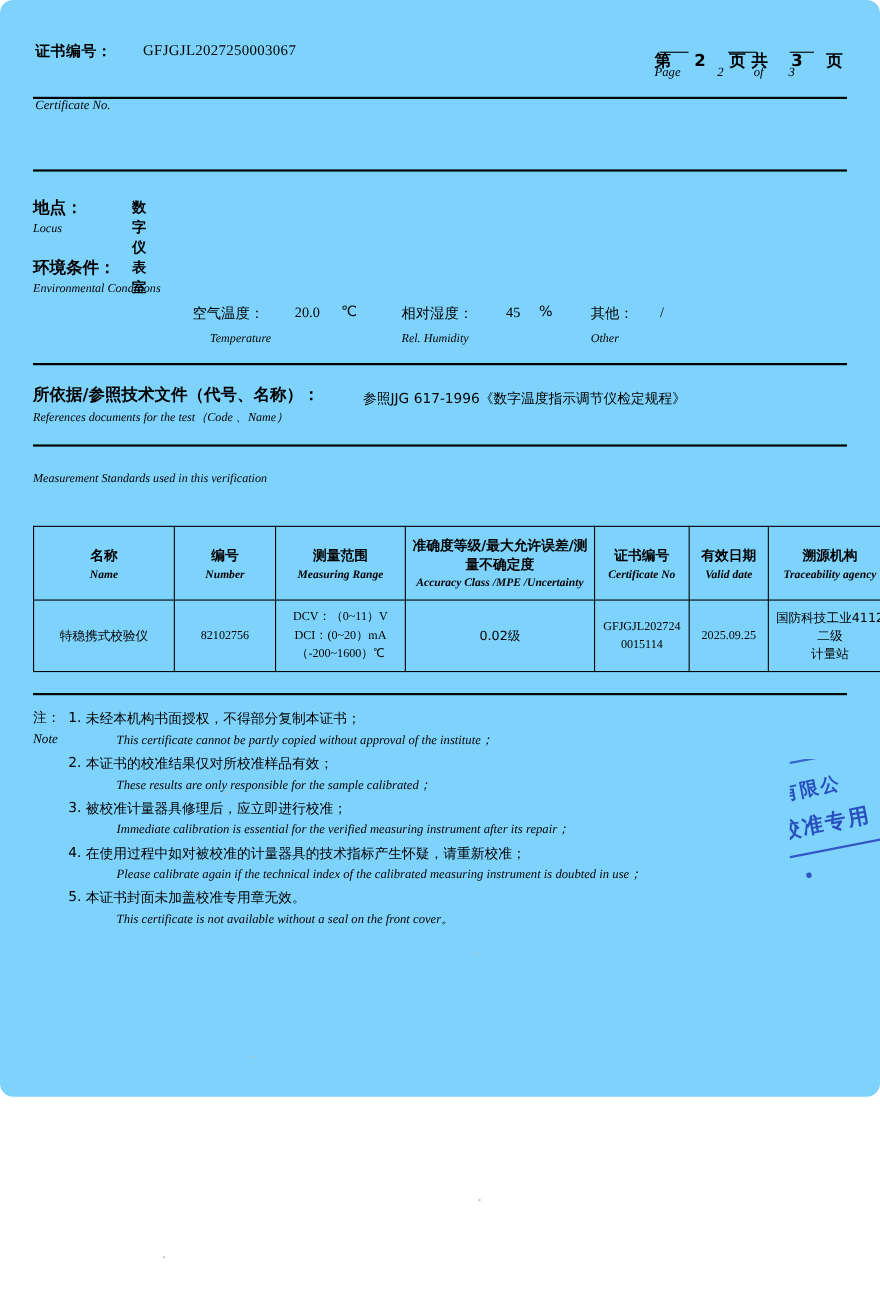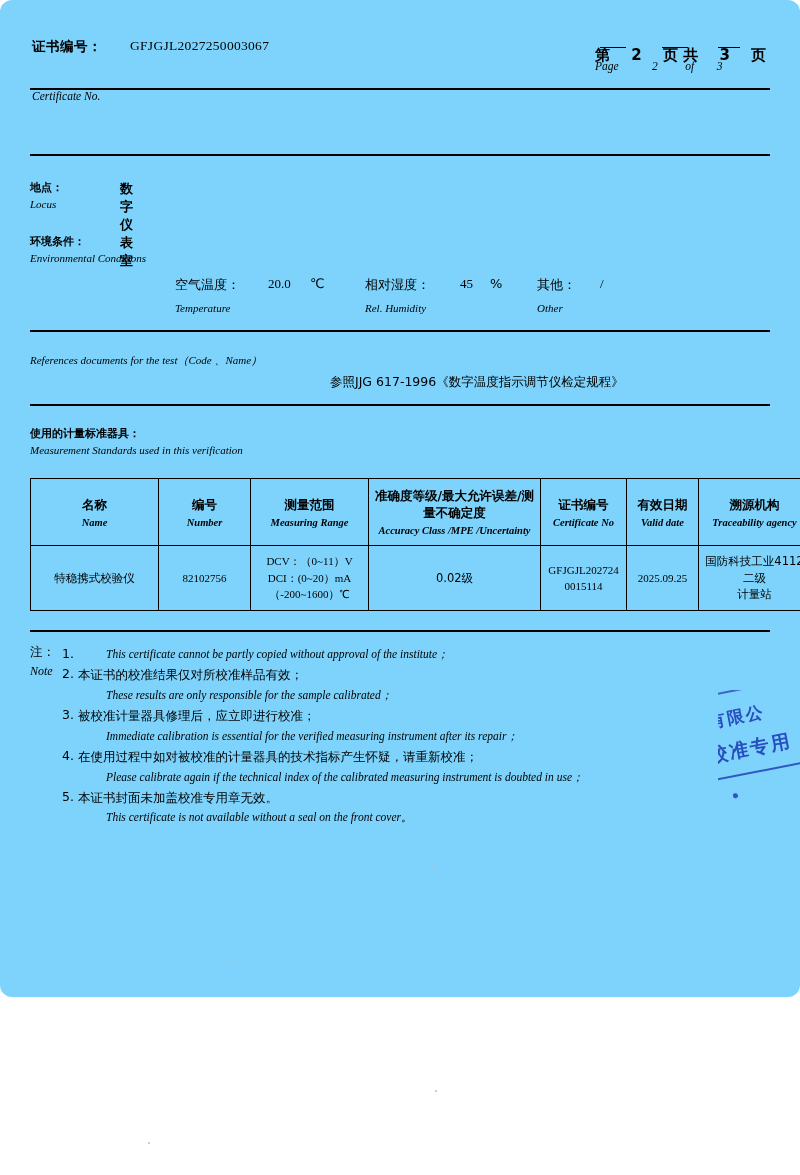--- a/index.html
+++ b/index.html
@@ -101,21 +101,21 @@
     left: 30px; top: 154px;
     width: 740px; height: 2px;
     background: #000;
   }
 
   
   .locus {
     position: absolute;
     left: 30px; top: 180px;
   }
-  .lbl-cn { font-size: 11px; font-weight: bold; }
+  .lbl-cn { font-size: 15px; font-weight: bold; }
   .lbl-en { font-size: 11px; margin-top: 3px; }
   .locus-val {
     position: absolute; left: 90px; top: 0px;
     font-size: 13px; font-weight: bold;
     font-family: "DejaVu Sans", sans-serif;
   }
 
   
   .env {
     position: absolute;
@@ -141,21 +141,21 @@
     background: #000;
   }
 
   
   .refs {
     position: absolute;
     left: 30px; top: 350px;
   }
   .refs-val {
     position: absolute;
-    left: 330px; top: 374px;
+    left: 330px; top: 354px;
     font-size: 12.5px;
     font-family: "DejaVu Sans", sans-serif;
   }
   .refs-rule {
     position: absolute;
     left: 30px; top: 404px;
     width: 740px; height: 1.5px;
     background: #000;
   }
 
@@ -327,41 +327,41 @@
   <div class="env">
     <div class="lbl-cn cn">环境条件：</div>
     <div class="lbl-en en">Environmental Conditions</div>
   </div>
 
   <div class="env-row">
 
     <div class="env-item cn" style="left:0px; top:0px;">空气温度：</div>
     <div class="env-item" style="left:93px; top:0px;">20.0</div>
     <div class="env-item cn" style="left:135px; top:0px;">℃</div>
-    <div class="env-sub en" style="left:0px; top:26px;font-family:Liberation Serif, serif;">Temperature</div>
+    <div class="env-sub en" style="left:16px; top:26px;font-family:Liberation Serif, serif;">Temperature</div>
 
     <div class="env-item cn" style="left:190px; top:0px;">相对湿度：</div>
     <div class="env-item" style="left:285px; top:0px;">45</div>
     <div class="env-item cn" style="left:315px; top:0px;">%</div>
     <div class="env-sub en" style="left:190px; top:26px;text-align:center;">Rel. Humidity</div>
 
     <div class="env-item cn" style="left:362px; top:0px;">其他：</div>
     <div class="env-item" style="left:425px; top:0px;">/</div>
     <div class="env-sub en" style="left:362px; top:26px;">Other</div>
   </div>
   <div class="env-rule"></div>
 
   <div class="refs">
+    <div class="lbl-cn cn">所依据/参照技术文件（代号、名称）：</div>
     <div class="lbl-en en">References documents for the test（Code 、Name）</div>
   </div>
   <div class="refs-val">参照JJG 617-1996《数字温度指示调节仪检定规程》</div>
   <div class="refs-rule"></div>
 
   <div class="stds">
-    <div class="lbl-cn cn">使用的计量标准器具：</div>
     <div class="lbl-en en">Measurement Standards used in this verification</div>
   </div>
 
   <table class="std-table">
     <colgroup>
       <col style="width:128px">
       <col style="width:92px">
       <col style="width:118px">
       <col style="width:172px">
       <col style="width:86px">
@@ -433,20 +433,21 @@
 
   <div class="notes-rule"></div>
 
   <div class="notes">
     <div class="note-head-cn cn">注：</div>
     <div class="note-head-en en">Note</div>
 
     <div class="note-list">
       <div class="note-item">
         <span class="note-num">1.</span>
+        <div class="note-cn">未经本机构书面授权，不得部分复制本证书；</div>
         <div class="note-en en">This certificate cannot be partly copied without approval of the institute；</div>
       </div>
       <div class="note-item">
         <span class="note-num">2.</span>
         <div class="note-cn">本证书的校准结果仅对所校准样品有效；</div>
         <div class="note-en en">These results are only responsible for the sample calibrated；</div>
       </div>
       <div class="note-item">
         <span class="note-num">3.</span>
         <div class="note-cn">被校准计量器具修理后，应立即进行校准；</div>

